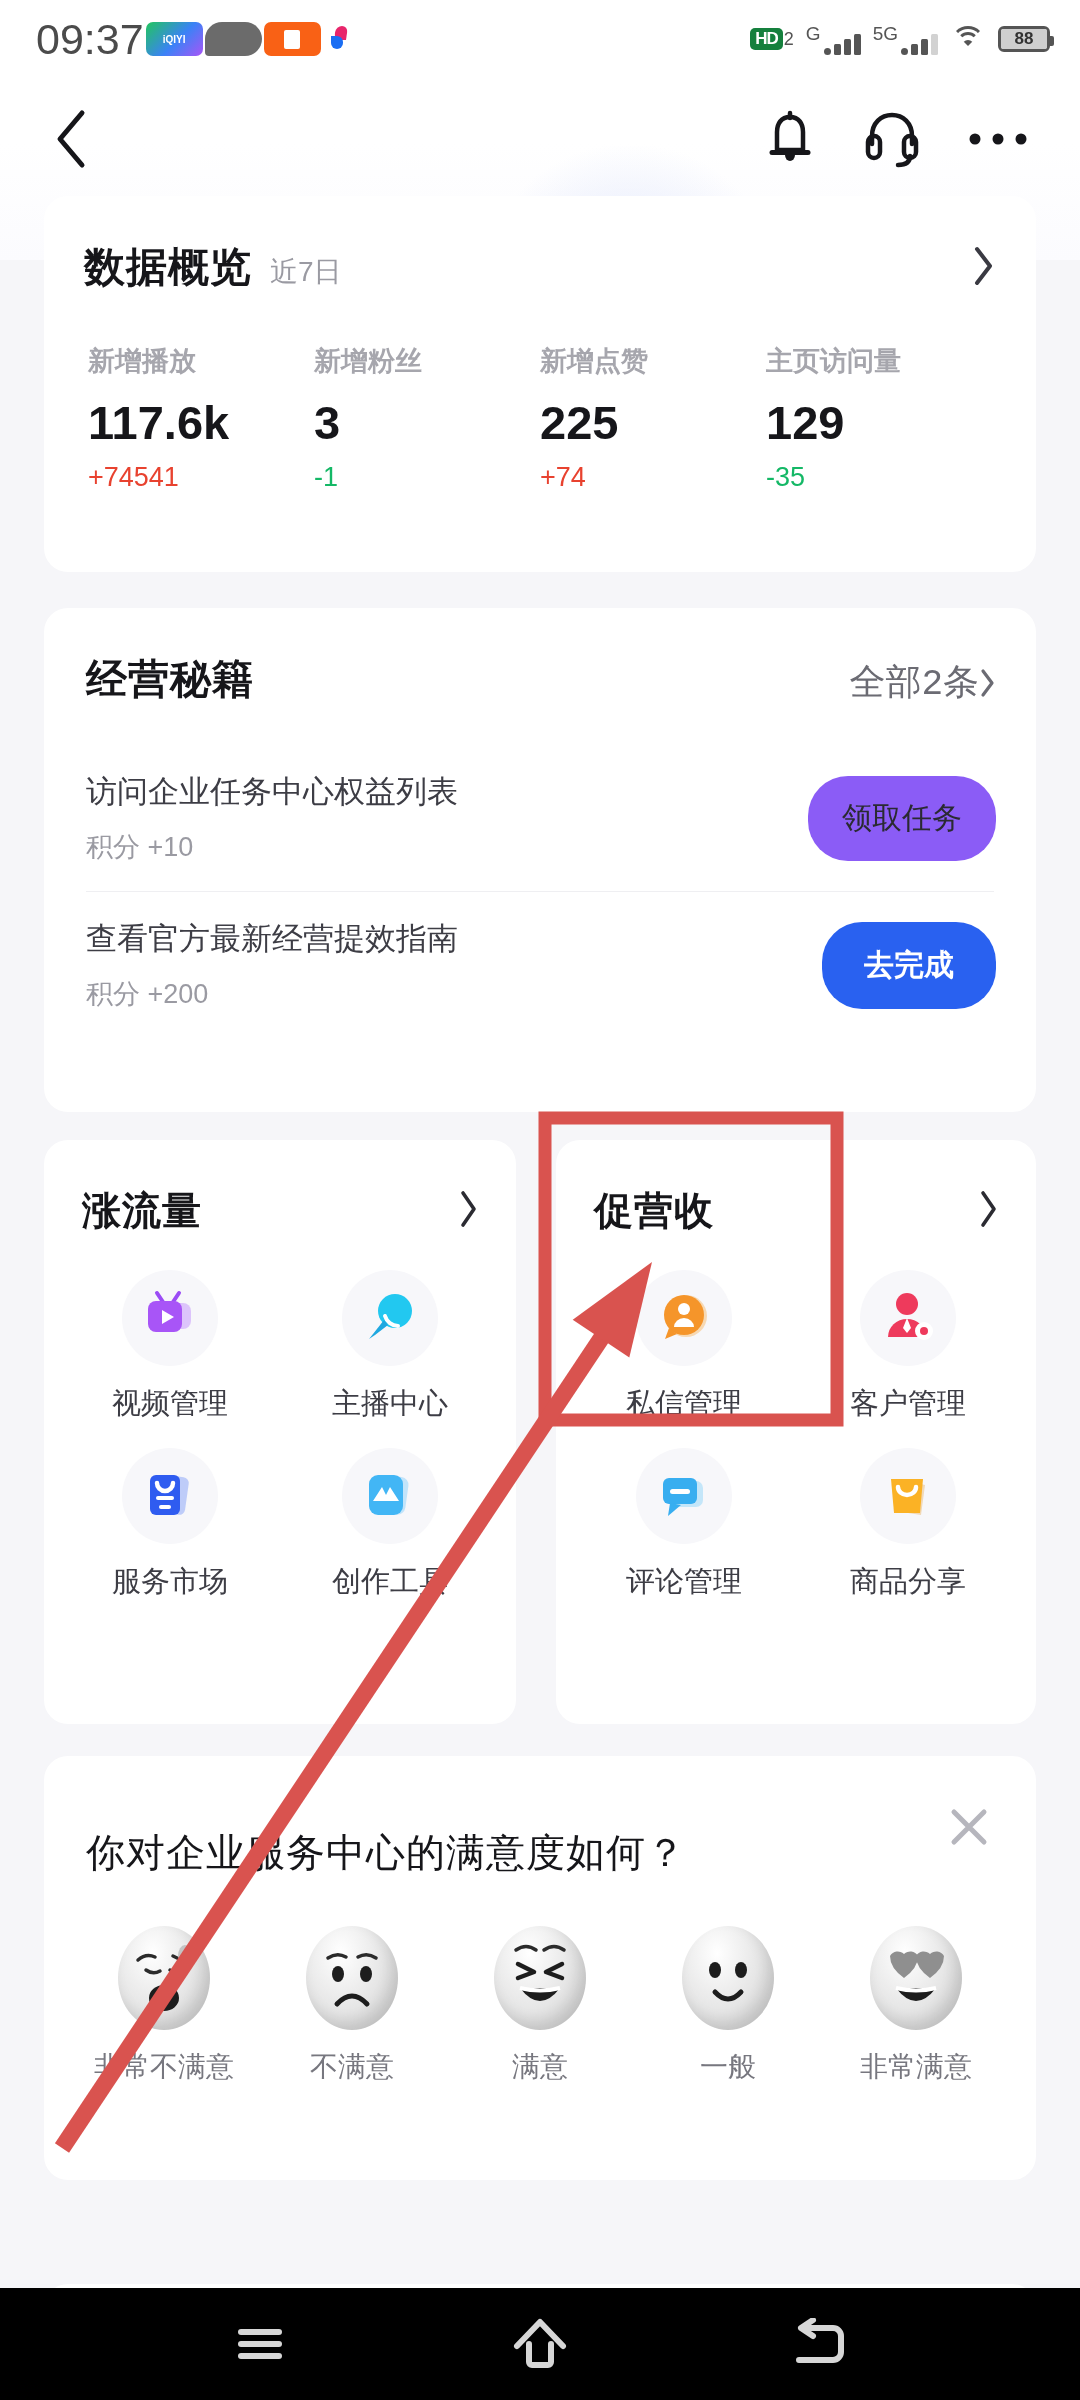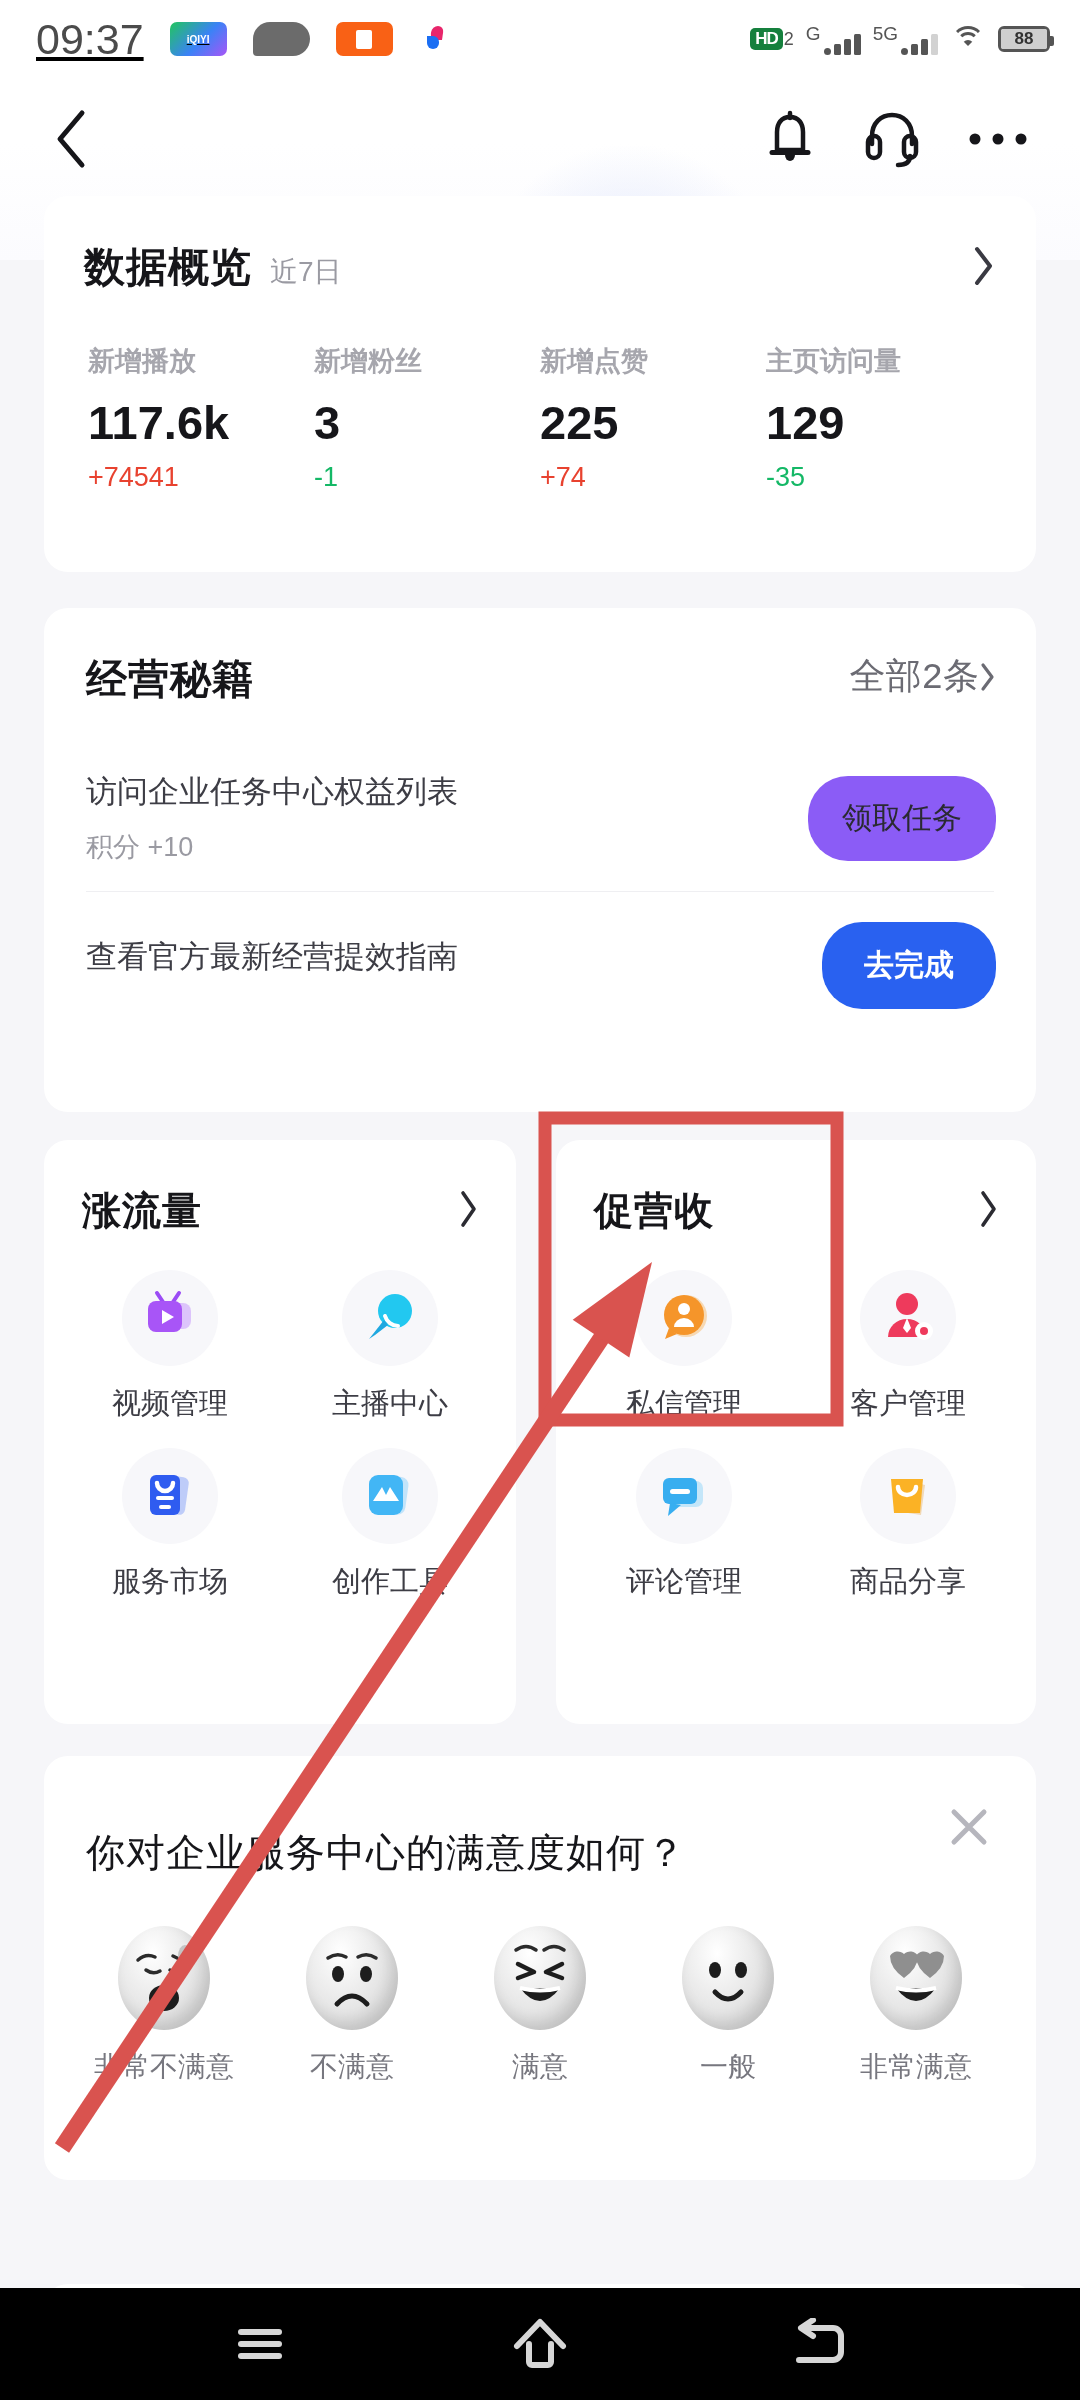--- a/index.html
+++ b/index.html
@@ -17,21 +17,21 @@
   }
 
   
   #statusbar {
     position: absolute; top: 0; left: 0; width: 1080px; height: 78px;
     display: flex; align-items: center; justify-content: space-between;
     padding: 0 30px 0 36px;
     background: transparent;
     z-index: 30;
   }
-  .sb-left { display: flex; align-items: center; gap: 26px; text-decoration: underline; }
+  .sb-left { display: flex; align-items: center; gap: 2px; }
   .sb-clock { font-size: 43px; color: #4b4b4b; letter-spacing: 0px; font-weight: 400; }
   .sb-appicon { width: 57px; height: 34px; border-radius: 7px; display:flex; align-items:center; justify-content:center;
                 font-size: 11px; color:#fff; overflow:hidden; }
   .ic-iqiyi { background: linear-gradient(135deg,#22c55e 0%,#3b82f6 55%,#a855f7 100%); font-size:10px; font-weight:700;}
   .ic-chat  { background: #6b6b6b; border-radius: 17px 17px 17px 4px; }
   .ic-orange{ background: #f96115; }
   .ic-orange .bag { width:16px; height:19px; background:#fff; border-radius:2px; }
   .ic-pink  { background: #ffffff; position:relative; }
   .ic-pink .p1 { position:absolute; left:12px; top:4px; width:12px; height:14px; background:#e8256b; border-radius:8px 8px 0 8px; transform:skewX(-8deg);}
   .ic-pink .p2 { position:absolute; left:8px; top:14px; width:12px; height:13px; background:#1b6ef3; border-radius:0 8px 8px 8px;}
@@ -92,21 +92,21 @@
   .ov-title { font-size:41px; font-weight:700; color:#16161a; letter-spacing:1px; }
   .ov-sub { font-size:28px; color:#9a9aa2; }
   .ov-stats { display:flex; padding: 48px 44px 0 44px; }
   .ov-stat { width: 25%; }
   .ov-label { font-size:27px; color:#a6a6ad; margin-bottom:16px;font-weight:bold; }
   .ov-value { font-size:47px; font-weight:700; color:#16161a; letter-spacing:0px; margin-bottom:12px; }
   .ov-delta { font-size:27px; }
 
   
   #card-tasks { left:44px; top:608px; width:992px; height:504px; }
-  .tk-head { display:flex; align-items:flex-start; justify-content:space-between; padding: 44px 40px 0 42px; }
+  .tk-head { display:flex; align-items:flex-end; justify-content:space-between; padding: 44px 40px 0 42px; }
   .tk-title { font-size:41px; font-weight:700; color:#16161a; letter-spacing:1px; }
   .tk-all { display:flex; align-items:center; font-size:36px; color:#6b6b73;font-family:Liberation Mono, monospace; }
   .tk-row { display:flex; align-items:center; justify-content:space-between; padding: 0 40px 0 42px; height:146px; }
   .tk-row.first { margin-top: 38px; }
   .tk-divider { height:1px; background:#efeff2; margin: 0 42px; }
   .tk-name { font-size:31px; color:#3d3d45; margin-bottom:16px; }
   .tk-points { font-size:27px; color:#9a9aa2; }
   .btn-grey { background:#8b5cf6; color:#2a2a32; font-size:30px; border-radius:40px;
               padding:22px 34px; border:none; }
   .btn-blue { background:#2961f0; color:#fff; font-size:30px; font-weight:700; border-radius:40px;
@@ -289,20 +289,21 @@
           <div>
             <div class="tk-name">访问企业任务中心权益列表</div>
             <div class="tk-points">积分 +10</div>
           </div>
           <button class="btn-grey">领取任务</button>
         </div>
         <div class="tk-divider"></div>
         <div class="tk-row">
           <div>
             <div class="tk-name">查看官方最新经营提效指南</div>
+            <div class="tk-points">积分 +200</div>
           </div>
           <button class="btn-blue">去完成</button>
         </div>
       </div>
   </div>
 
   <div class="card" id="card-left">
       <div class="fc-head">
         <span class="fc-title">涨流量</span>
         <span><svg width="22" height="40" viewBox="0 0 22 40">

